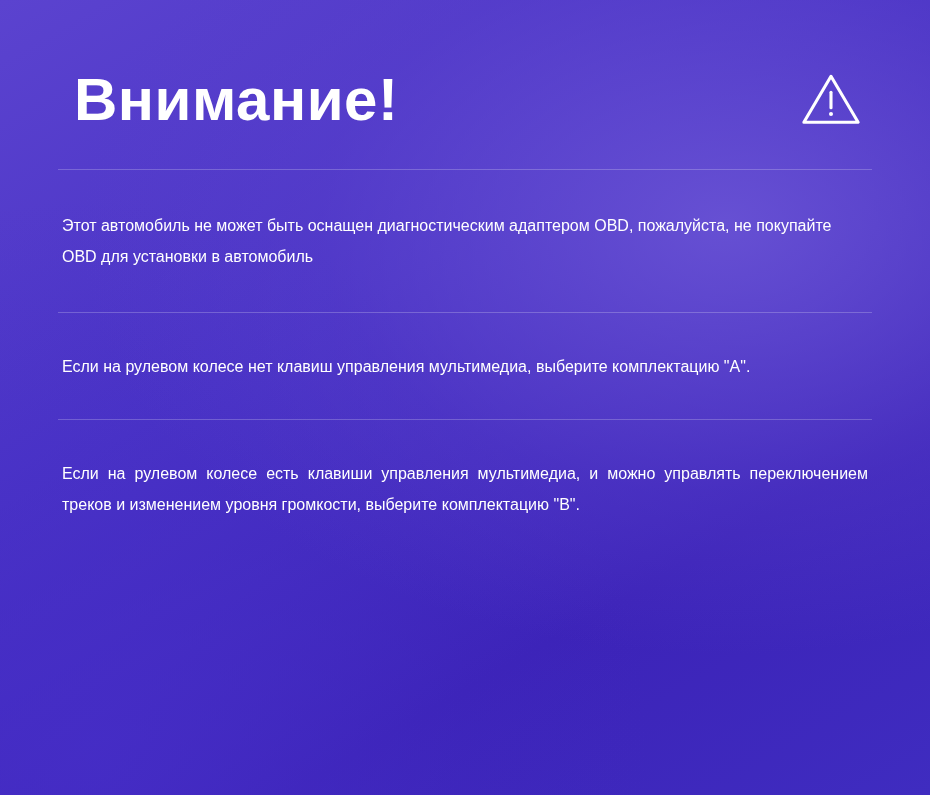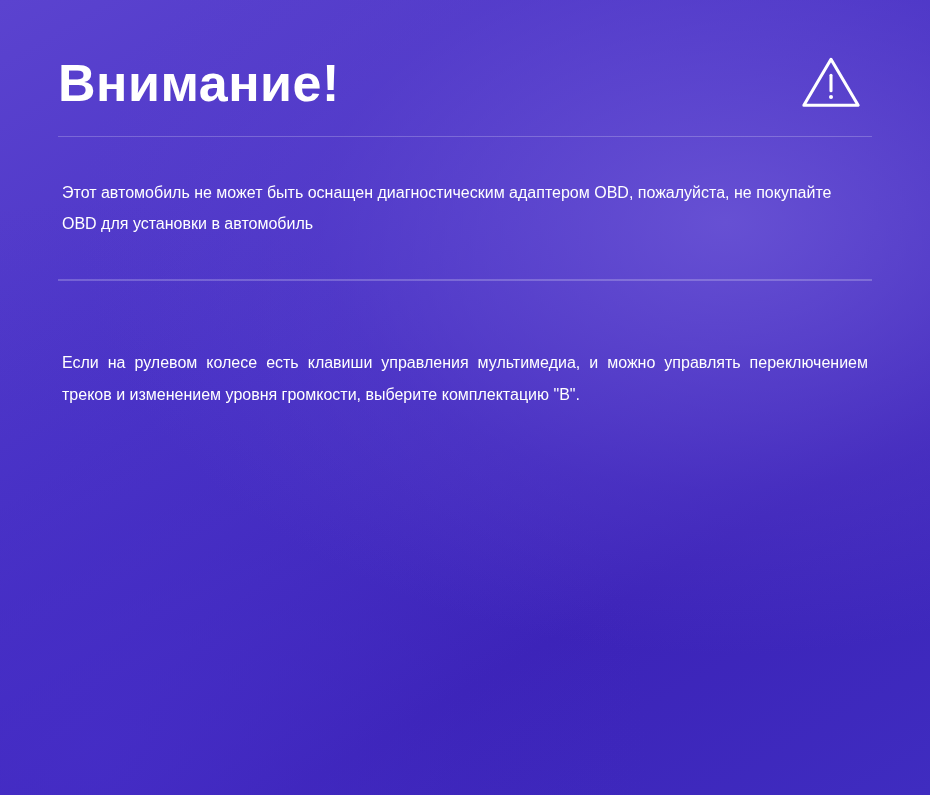--- a/index.html
+++ b/index.html
@@ -26,25 +26,25 @@
     color: #ffffff;
   }
   .header {
     display: flex;
     align-items: center;
     justify-content: space-between;
     padding-top: 52px;
     padding-bottom: 22px;
   }
   .title {
-    font-size: 52px;
+    font-size: 60px;
     font-weight: 700;
     letter-spacing: 0.5px;
     line-height: 1.05;
-    margin: 0;
+    margin: 16px;
     color: #ffffff;
   }
   .warn-icon {
     width: 62px;
     height: 62px;
     margin-right: 10px;
     flex: 0 0 auto;
   }
   .divider {
     height: 1px;
@@ -57,21 +57,20 @@
   .block p {
     margin: 0;
     font-size: 16px;
     line-height: 1.95;
     color: #ffffff;
     font-weight: 400;
   }
   .block.justify p {
     text-align: justify;
     text-align-last: left;
-    margin-top: 28px;
   }
   .block.first {
     padding-top: 40px;
     padding-bottom: 40px;
   }
   .block.second {
     padding-top: 38px;
     padding-bottom: 36px;
   }
   .block.third {
@@ -96,20 +95,23 @@
   </div>
 
   <div class="divider"></div>
 
   <div class="block first">
     <p>Этот автомобиль не может быть оснащен диагностическим адаптером OBD, пожалуйста, не покупайте OBD для установки в автомобиль</p>
   </div>
 
   <div class="divider"></div>
 
+  <div class="block second">
+    <p>Если на рулевом колесе нет клавиш управления мультимедиа, выберите комплектацию "А".</p>
+  </div>
 
   <div class="divider"></div>
 
   <div class="block third justify">
     <p>Если на рулевом колесе есть клавиши управления мультимедиа, и можно управлять переключением треков и изменением уровня громкости, выберите комплектацию "В".</p>
   </div>
 
 </div>
 
 </body></html>

